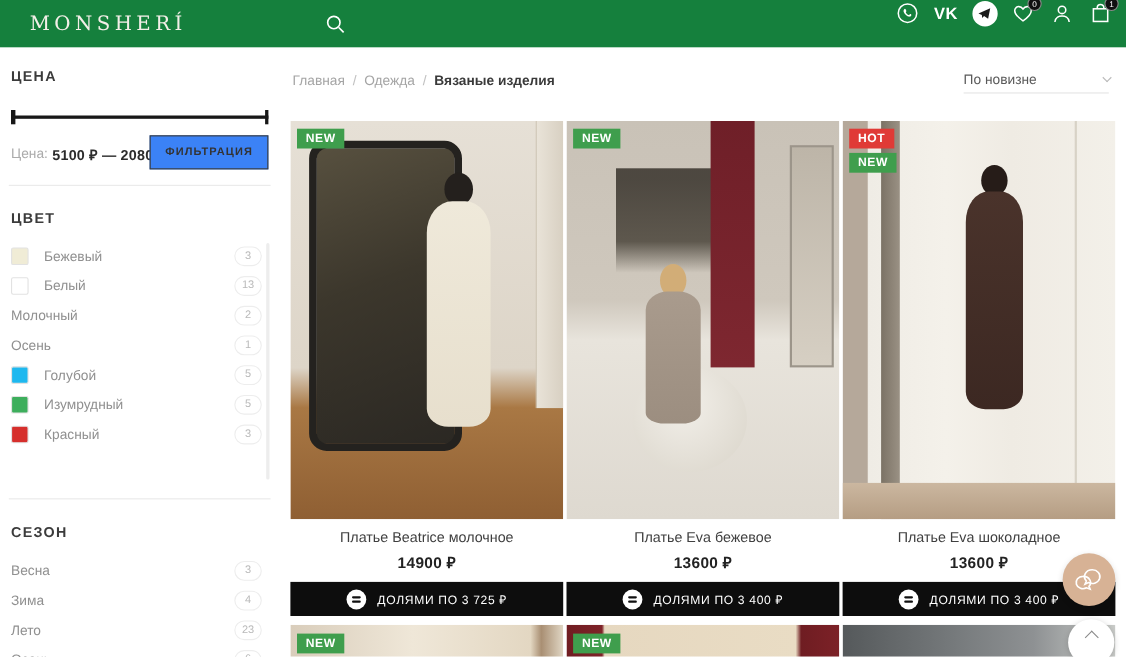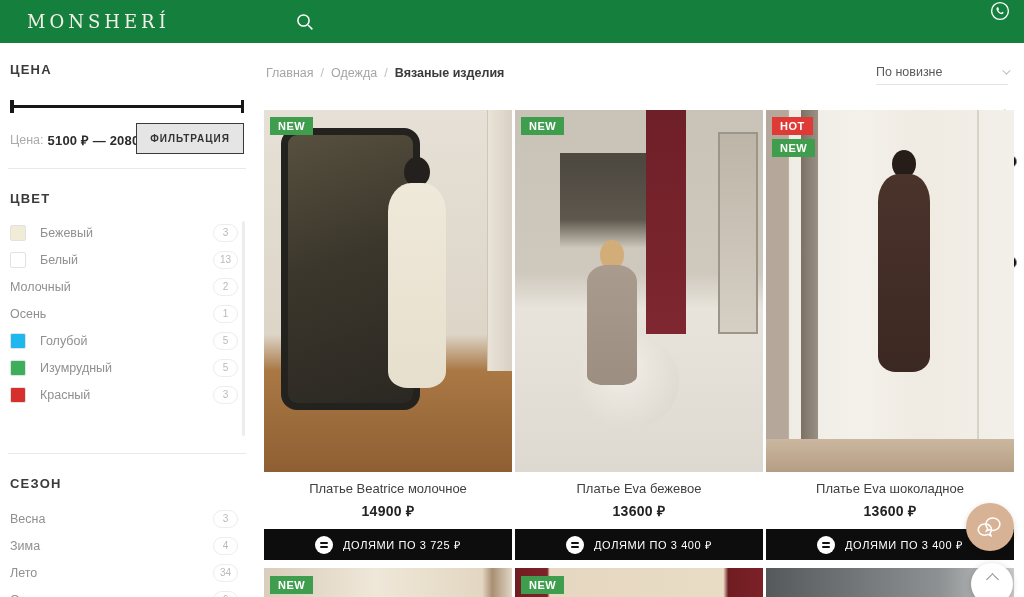--- a/index.html
+++ b/index.html
@@ -11,40 +11,40 @@
   .header { position:absolute; top:0; left:0; width:1024px; height:43px;
             background:#15803d; display:flex; align-items:center; }
   .logo { position:absolute; left:27px; top:11px; font-family:"DejaVu Serif", serif;
           font-size:18px; letter-spacing:4px; color:#f3efe8; font-weight:400; cursor:pointer; }
   .search-btn { position:absolute; left:296px; top:13px; width:18px; height:18px; cursor:pointer; }
   .nav { position:absolute; left:325px; top:0; height:43px; display:flex; align-items:center; gap:22px; }
   .nav-item { color:#e9e7e4; font-size:10.5px; letter-spacing:0.8px; cursor:pointer;
               display:flex; align-items:center; gap:5px; white-space:nowrap; }
   .chev { width:6px; height:6px; border-right:1.5px solid #8a8a8a; border-bottom:1.5px solid #8a8a8a;
           transform:rotate(45deg) translateY(-2px); display:inline-block; }
-  .hicons { position:absolute; right:12px; top:0; height:43px; display:flex; gap:32px;flex-direction:column; }
+  .hicons { position:absolute; right:12px; top:0; height:43px; display:flex; gap:11px; }
   .hicon { position:relative; width:24px; height:24px; display:flex; align-items:center;
            justify-content:center; cursor:pointer; }
   .vk-txt { color:#fff; font-weight:800; font-size:15px; letter-spacing:0.5px; }
   .tg-circle { width:23px; height:23px; background:#fff; border-radius:50%;
                display:flex; align-items:center; justify-content:center; }
   .cnt-badge { position:absolute; top:-3px; right:-5px; width:13px; height:13px; border-radius:50%;
                background:#101010; border:1px solid #8a8a8a; color:#fff; font-size:7.5px;
                display:flex; align-items:center; justify-content:center; }
 
   
   .sidebar { position:absolute; left:8px; top:43px; width:238px; }
   .sb-title { font-size:13px; font-weight:700; letter-spacing:1.2px; color:#3b3b3b; }
   .slider { position:absolute; left:2px; top:56px; width:234px; height:14px; cursor:pointer; }
   .slider-track { position:absolute; left:0; top:6px; width:100%; height:2.5px; background:#171717; }
   .slider-handle { position:absolute; top:1px; width:3.5px; height:13px; background:#171717; cursor:ew-resize; }
   .price-row { position:absolute; left:2px; top:88px; width:234px; display:flex; align-items:center; }
   .price-label { color:#ababab; font-size:12.5px; }
   .price-vals { color:#2c2c2c; font-size:13px; font-weight:700; margin-left:4px; letter-spacing:0.2px; }
-  .filter-btn { position:absolute; right:0; top:-8px; border:1.5px solid #3a3a3a; background:#e5e5e5;
+  .filter-btn { position:absolute; right:0; top:-8px; border:1.5px solid #3a3a3a; background:#3b82f6;
                 color:#333; font-size:10px; font-weight:700; letter-spacing:1px;
                 padding:9px 13px; cursor:pointer; font-family:"Liberation Sans", sans-serif; }
   .divider { position:absolute; left:0; width:238px; height:1px; background:#e9e9e9; }
   .flist { position:absolute; left:2px; width:228px; }
   .frow { display:flex; align-items:center; height:27px; cursor:pointer; }
   .swatch { width:16px; height:16px; border-radius:2px; border:1px solid #e2e2e2; margin-right:14px; }
   .flabel { font-size:12.5px; color:#909090; }
   .fcount { margin-left:auto; min-width:25px; height:18px; border:1px solid #ededed; border-radius:10px;
             color:#b9b9b9; font-size:10px; display:flex; align-items:center; justify-content:center;
             background:#fff; padding:0 4px; }
@@ -252,21 +252,21 @@
     <div class="frow">
       <span class="flabel">Весна</span>
       <span class="fcount">3</span>
     </div>
     <div class="frow">
       <span class="flabel">Зима</span>
       <span class="fcount">4</span>
     </div>
     <div class="frow">
       <span class="flabel">Лето</span>
-      <span class="fcount">34</span>
+      <span class="fcount">23</span>
     </div>
     <div class="frow">
       <span class="flabel">Осень</span>
       <span class="fcount">6</span>
     </div>
   </div>
 </aside>
 
 <div class="breadcrumb">
   <span class="bc-link">Главная</span>

